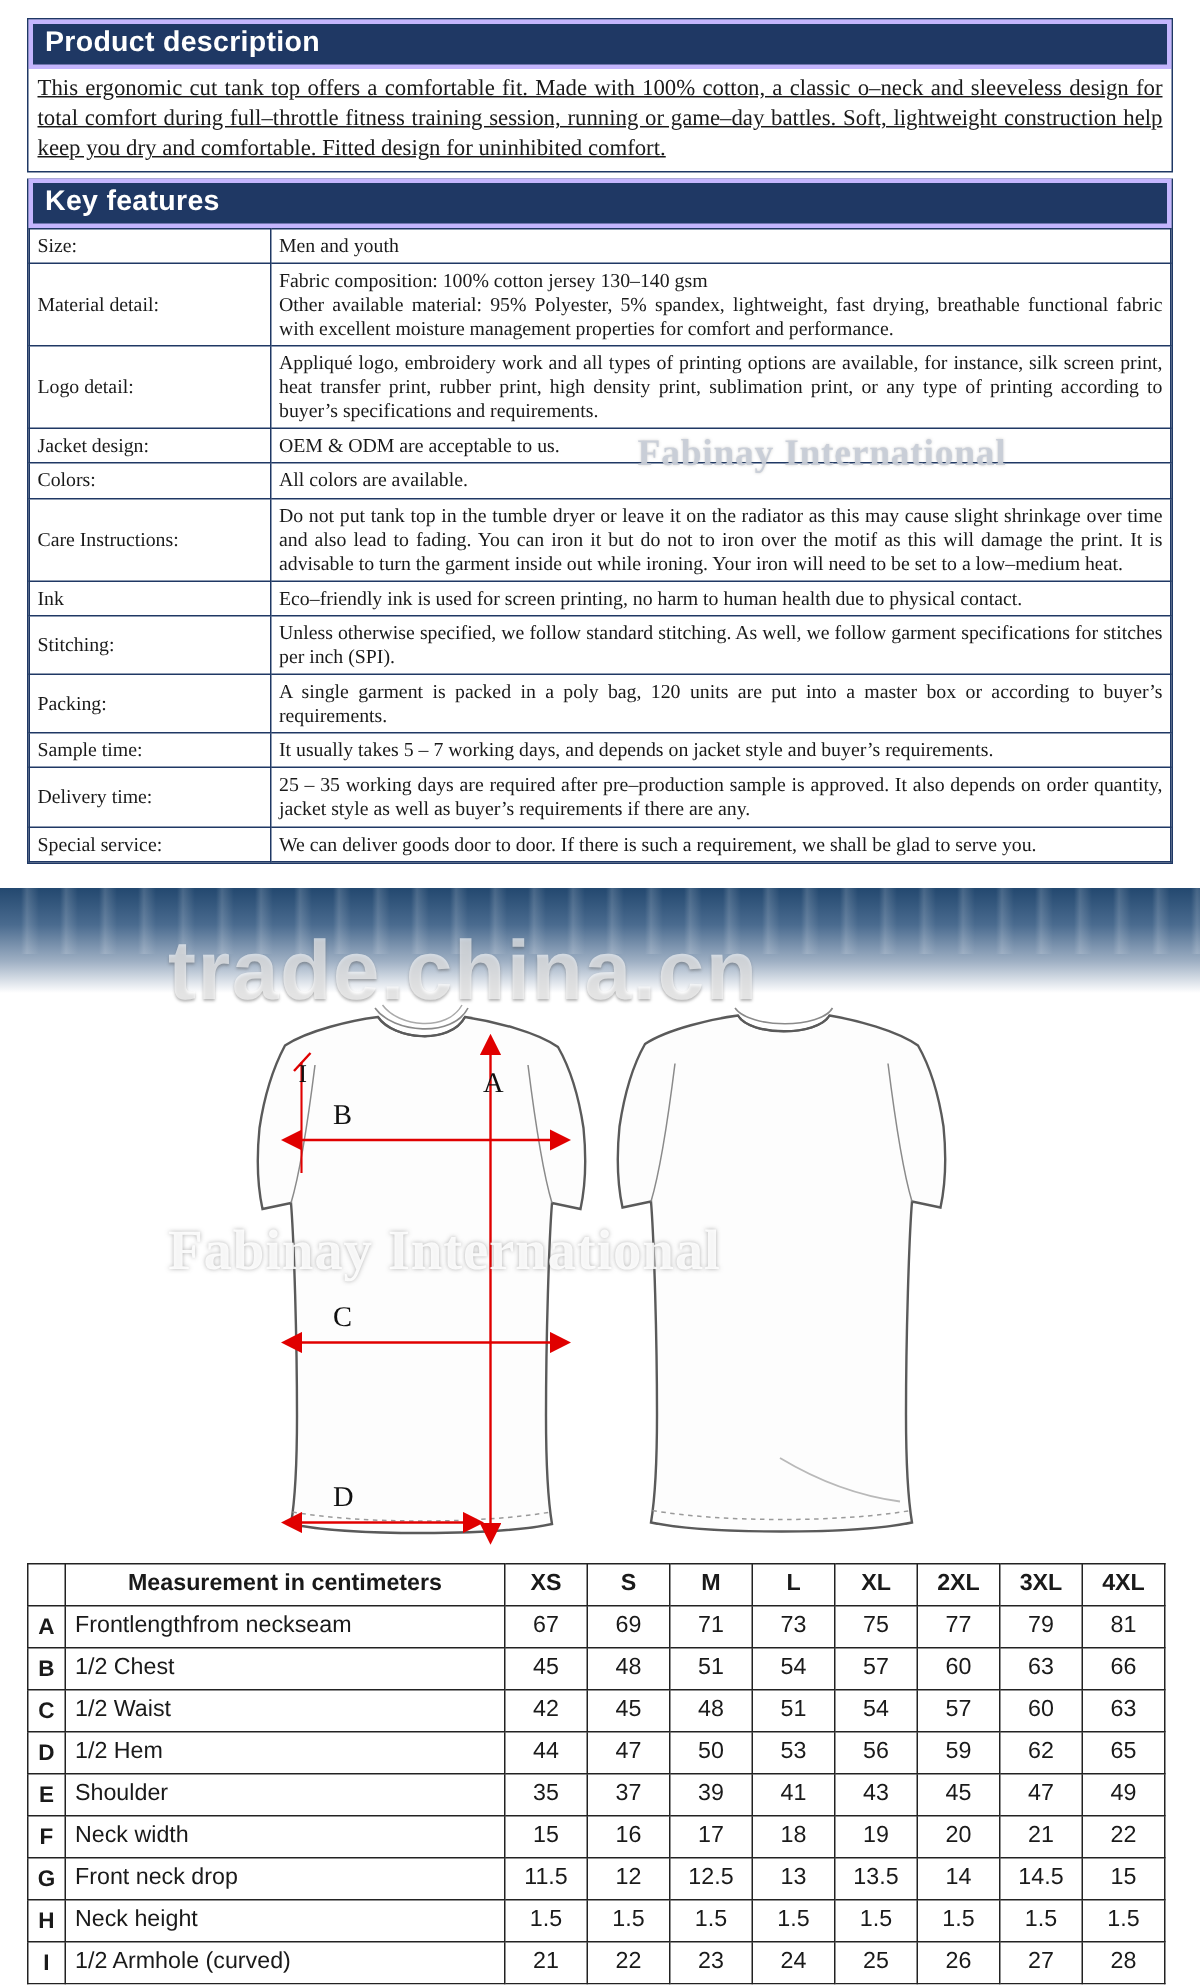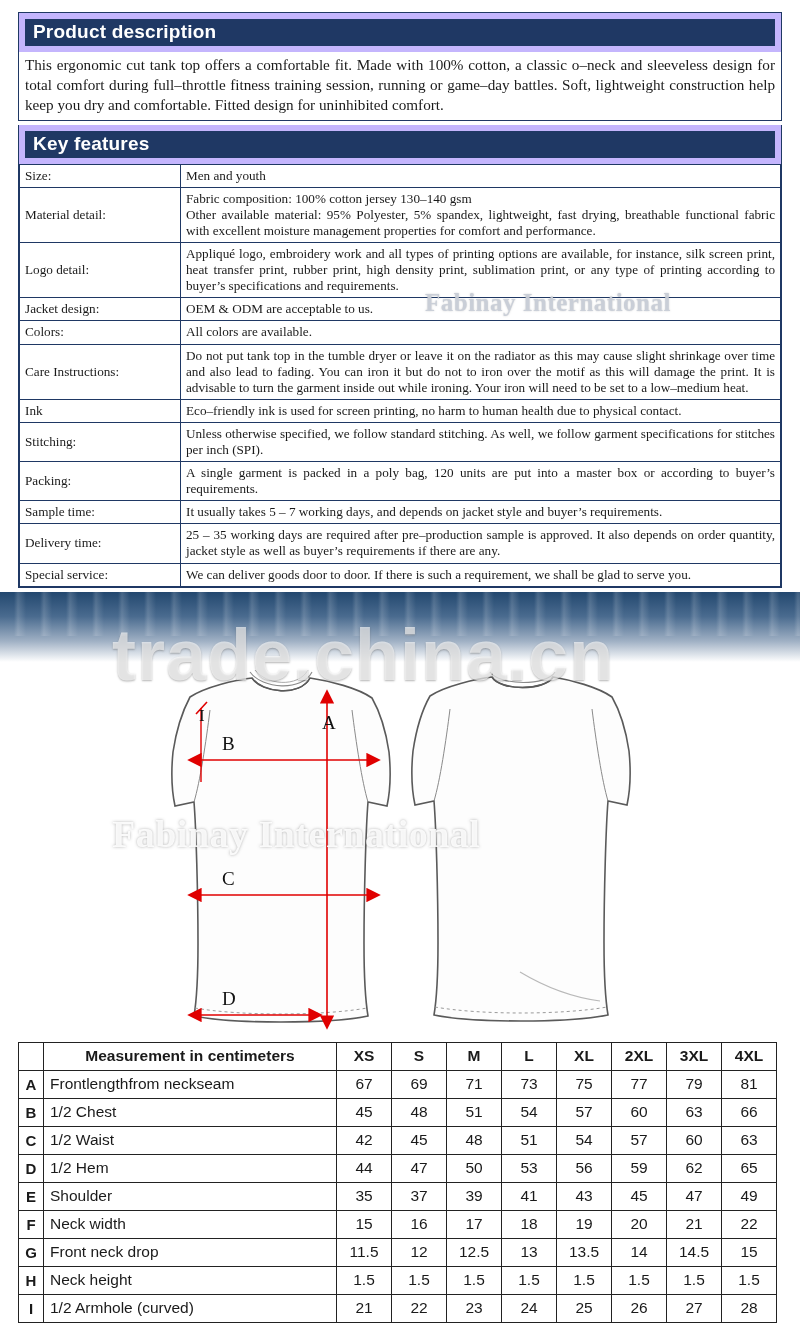--- a/index.html
+++ b/index.html
@@ -23,35 +23,36 @@
 
   
   .section-bar {
     background: #1f3864;
     color: #ffffff;
     font-family: "Liberation Sans", sans-serif;
     font-weight: bold;
     font-size: 19px;
     padding: 2px 0 3px 8px;
     letter-spacing: 0.2px;
-    border: 6px solid #c4b5fd;
+    border: 3px solid #c4b5fd;
     box-sizing: border-box;
   }
 
   .desc-wrap {
     margin: 12px 18px 0 18px;
     border: 1px solid #1f3864;
     box-sizing: border-box;
   }
   .desc-text {
     font-size: 15.2px;
     line-height: 1.33;
     text-align: justify;
     padding: 3px 6px 4px 6px;
     hyphens: none;
+    text-decoration: underline;
   }
 
   .kf-wrap {
     margin: 4px 18px 0 18px;
     border: 1px solid #1f3864;
     border-top: none;
     box-sizing: border-box;
   }
 
   table.kf {
@@ -98,21 +99,21 @@
     left: 112px;
     font-size: 38px;
     color: rgba(255,255,255,0.88);
     text-shadow: 0 0 3px rgba(100,100,100,0.5);
   }
   .wm-trade {
     top: 602px;
     left: 112px;
     font-family: "Liberation Sans", sans-serif;
     font-weight: bold;
-    font-size: 72px;
+    font-size: 56px;
     color: rgba(255,255,255,0.62);
     letter-spacing: 1px;
     text-shadow: 0 1px 2px rgba(90,90,90,0.45);
   }
 
   
   .img-area {
     position: absolute;
     left: 0;
     top: 580px;

